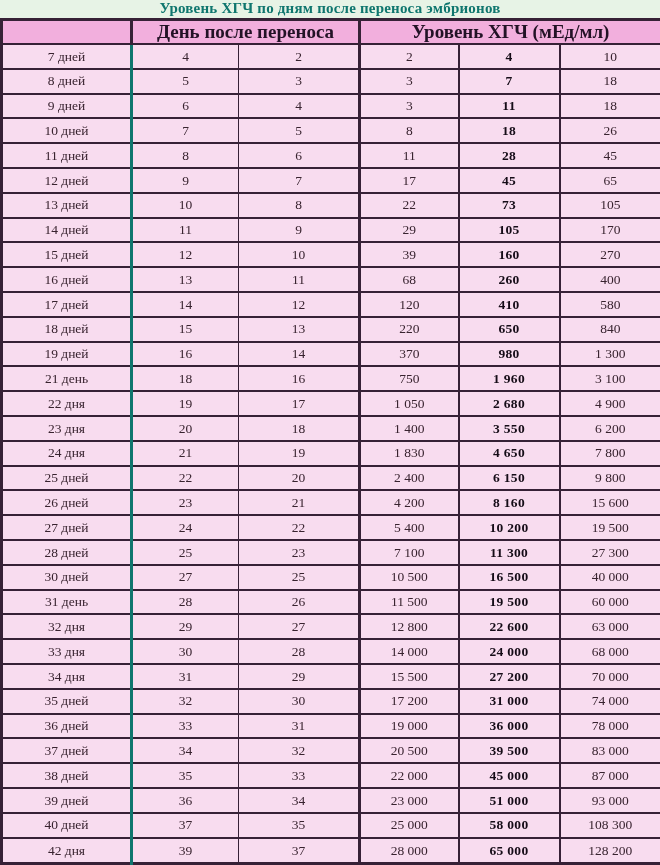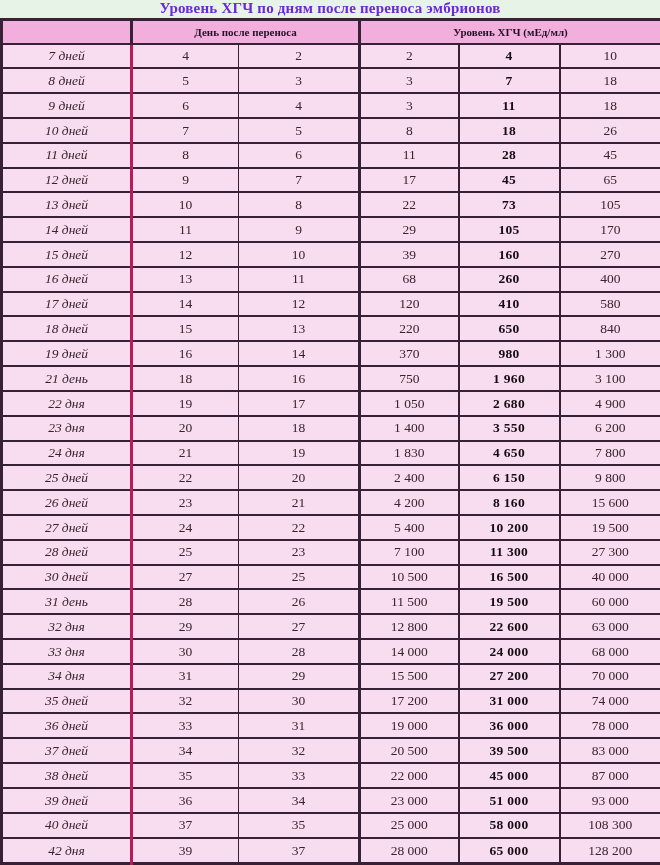--- a/index.html
+++ b/index.html
@@ -16,21 +16,21 @@
     height: 865px;
     display: flex;
     flex-direction: column;
   }
   .title {
     height: 18px;
     line-height: 17px;
     text-align: center;
     font-weight: bold;
     font-size: 15px;
-    color: #6d28d9;
+    color: #0f766e;
     letter-spacing: 0.2px;
   }
   table.hcg {
     border-collapse: collapse;
     table-layout: fixed;
     width: 660px;
     height: 847px;
     background: #f8dcef;
     border: 3px solid #362136;
   }
@@ -40,21 +40,21 @@
     color: #2e1c2e;
     overflow: hidden;
   }
   thead th {
     background: #f2afdd;
     font-weight: bold;
     color: #231226;
   }
   tr.group-row { height: 24px; }
   tr.group-row th {
-    font-size: 11px;
+    font-size: 19px;
     border-bottom: 2px solid #362136;
   }
   tr.colhead-row { height: 76px; }
   tr.colhead-row th {
     font-size: 13.5px;
     border-bottom: 3px solid #362136;
     text-align: center;
     vertical-align: middle;
     white-space: pre-line;
     line-height: 1.45;
@@ -67,21 +67,21 @@
   
   .vr3 { border-right: 3px solid #362136 !important; }
   .vr2 { border-right: 2px solid #362136 !important; }
   tbody td {
     text-align: center;
     font-size: 13.5px;
     border-top: 2px solid #362136;
     line-height: 1;
     color: #38232f;
   }
-  tbody td.c0 { border-right: 3px solid #be185d; font-style: italic; }
+  tbody td.c0 { border-right: 3px solid #0f766e; }
   tbody td.c2 { border-right: 3px solid #362136; }
   tbody td.c3 { border-right: 2px solid #362136; }
   tbody td.c4 {
     border-right: 2px solid #362136;
     font-weight: bold;
     color: #150c17;
     letter-spacing: 0.3px;
   }
 </style>
 </head>

